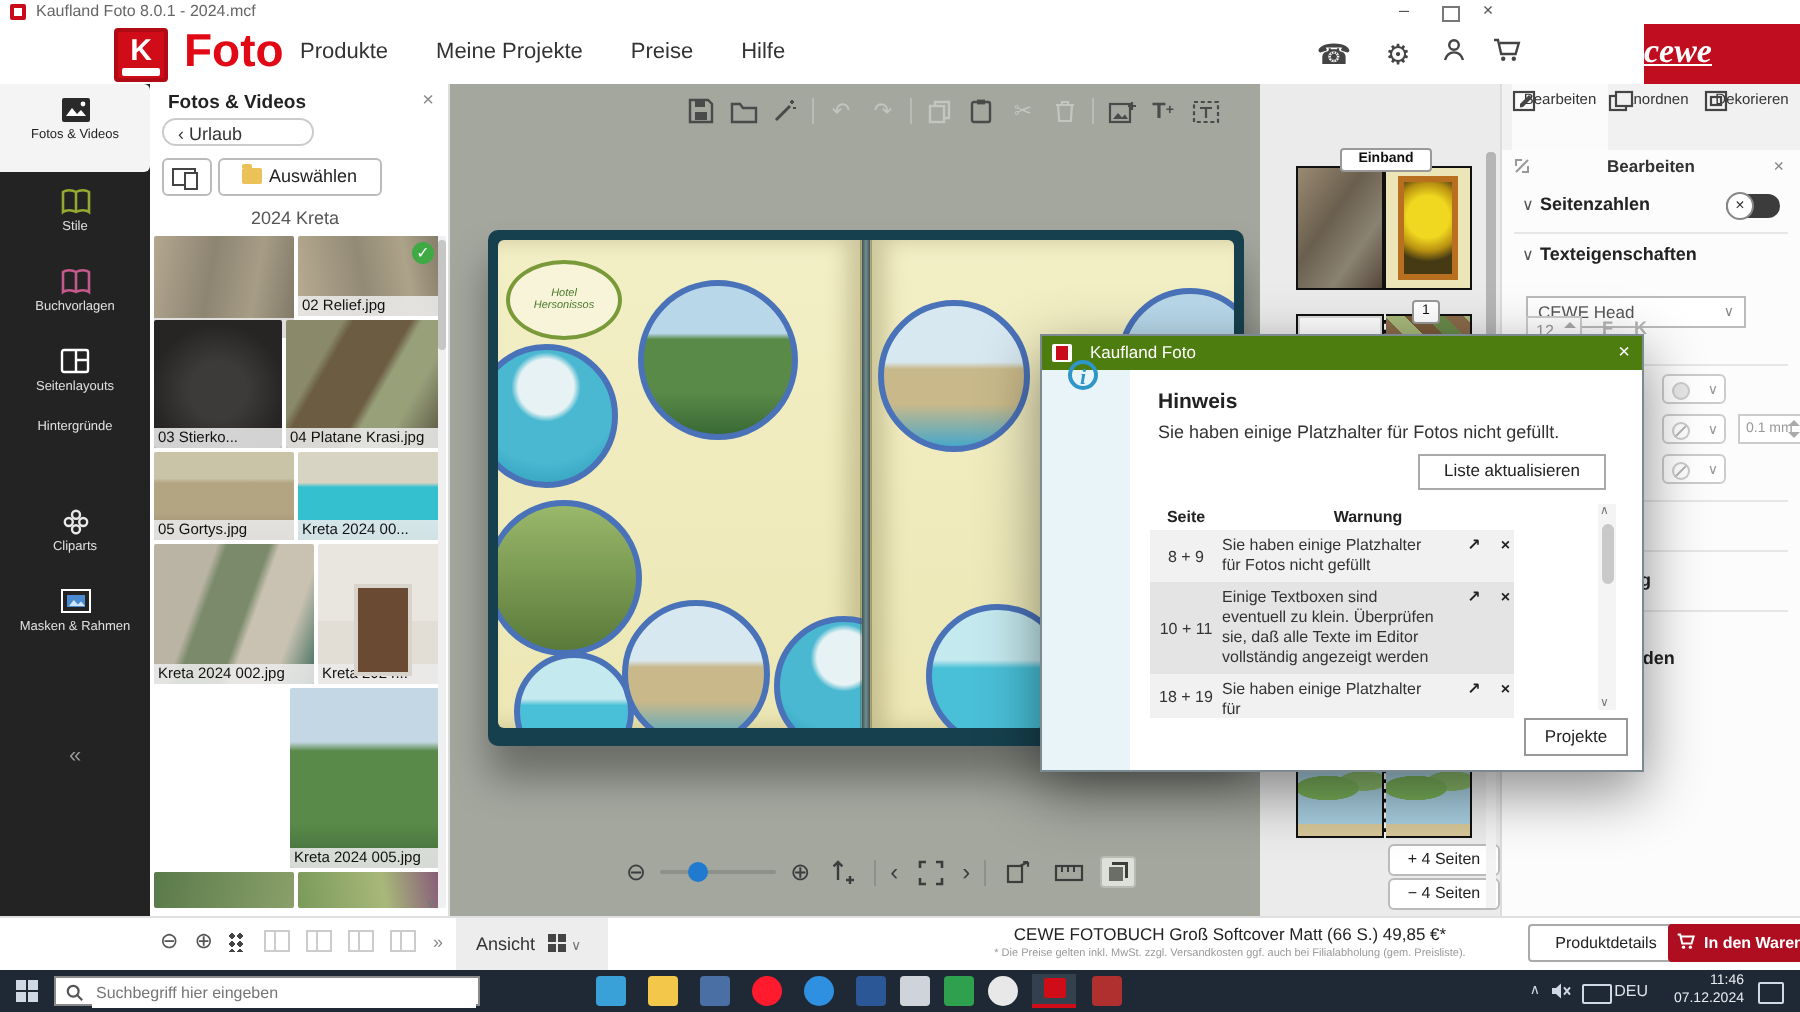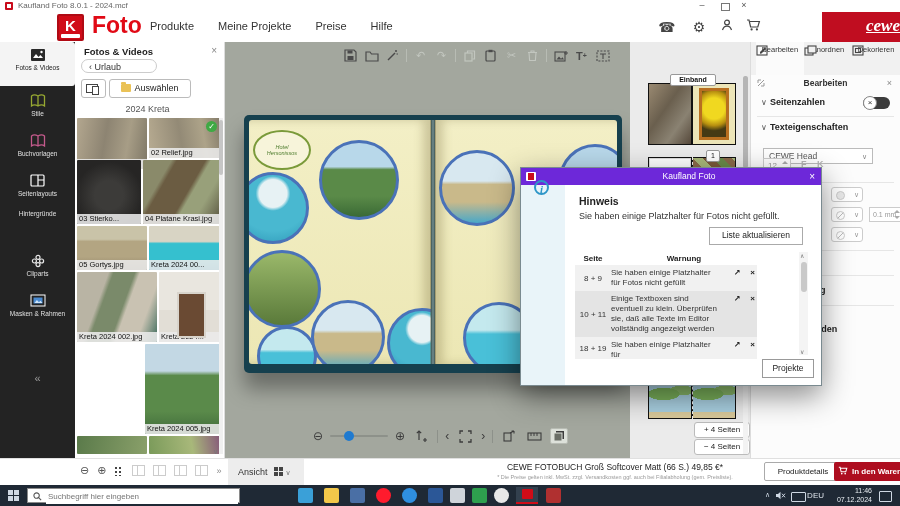--- a/index.html
+++ b/index.html
@@ -13,21 +13,21 @@
   .winbtn{position:absolute;top:0;width:20px;height:12px;text-align:center;font-size:9px;color:#555;line-height:11px;}
   .winmax{border:1px solid #777;width:7px;height:6px;top:3px;}
   
   .header{position:absolute;left:0;top:12px;width:900px;height:30px;background:#fff;border-bottom:1px solid #e3e3e3;}
   .kbox{position:absolute;left:57px;top:2px;width:27px;height:27px;background:#d00c18;border:2px solid #b00a14;border-radius:2px;box-sizing:border-box;color:#fff;font-weight:bold;font-size:15px;text-align:center;line-height:20px;}
   .kbox i{position:absolute;left:2px;bottom:1px;right:2px;height:4px;background:#fff;border-radius:1px;font-style:normal;font-size:3px;color:#d00c18;line-height:4px;}
   .brand{position:absolute;left:92px;top:0px;font-size:23px;font-weight:bold;color:#e10915;letter-spacing:0px;}
   .menu{position:absolute;left:150px;top:8px;display:flex;gap:24px;font-size:11px;color:#333;}
   .hic{position:absolute;top:6px;width:18px;height:18px;color:#444;font-size:14px;text-align:center;line-height:18px;}
   .cewe{position:absolute;left:822px;top:0px;width:78px;height:30px;background:#c00d20;color:#fff;
-        font-size:17px;font-style:italic;font-weight:bold;text-align:right;line-height:28px;font-family:"Liberation Serif","DejaVu Serif",serif;text-decoration:underline;}
+        font-size:17px;font-style:italic;font-weight:bold;text-align:left;line-height:28px;font-family:"Liberation Serif","DejaVu Serif",serif;text-decoration:underline;}
   
   .sidebar{position:absolute;left:0;top:42px;width:75px;height:416px;background:#232323;}
   .sitem{position:absolute;left:0;width:75px;text-align:center;color:#e0e0e0;font-size:6.5px;}
   .sitem .sic{display:block;margin:4px auto 2px;width:16px;height:14px;}
   .sitem.active{background:#f4f4f4;color:#222;border-radius:0 3px 3px 0;}
   .stripes{width:15px;height:12px;margin:5px auto 2px;background:repeating-linear-gradient(45deg,#7ab04a 0 2px,#e8c84a 2px 4px,#4a8ad0 4px 6px,#d05a4a 6px 8px);border-radius:2px;}
   .collapse{position:absolute;left:0;top:330px;width:75px;text-align:center;color:#9a9a9a;font-size:11px;}
   
   .ppanel{position:absolute;left:75px;top:42px;width:150px;height:416px;background:#fff;border-right:1px solid #ddd;box-sizing:border-box;}
   .ptitle{position:absolute;left:9px;top:4px;font-size:9.5px;font-weight:bold;}
@@ -82,21 +82,21 @@
   .c-beach{background:linear-gradient(#d8e8f0 0 40%,#c9b98a 45% 70%,#49a8c8);}
   
   .zoombar{position:absolute;left:88px;top:386px;display:flex;gap:7px;align-items:center;color:#3c3c3c;}
   .zglyph{font-size:12px;}
   .ztrack{position:relative;width:58px;height:2px;background:#8d918a;border-radius:1px;}
   .zknob{position:absolute;left:14px;top:-4px;width:10px;height:10px;border-radius:50%;background:#1f7ad0;}
   .zbtn{width:18px;height:16px;display:flex;align-items:center;justify-content:center;border-radius:2px;}
   .zbtn.on{background:#dde1da;border:1px solid #b8bcb4;box-sizing:border-box;}
   
   .dialog{position:absolute;left:295px;top:125px;width:300px;height:217px;background:#fff;border:1px solid #7a8a90;box-shadow:0 10px 28px rgba(0,0,0,.45);z-index:5;}
-  .dtitle{position:absolute;left:0;top:0;right:0;height:17px;background:#6d28d9;color:#fff;font-size:8.5px;line-height:17px;padding-left:36px;text-align:center;}
+  .dtitle{position:absolute;left:0;top:0;right:0;height:17px;background:#4d7c0f;color:#fff;font-size:8.5px;line-height:17px;padding-left:24px;}
   .dico{position:absolute;left:5px;top:4px;width:10px;height:9px;background:#fff;border-radius:1px;}
   .dico:after{content:"";position:absolute;left:2px;top:1px;width:6px;height:7px;background:#c90c1c;}
   .dclose{position:absolute;right:6px;top:0;color:#fff;font-size:10px;line-height:17px;}
   .dstrip{position:absolute;left:0;top:17px;bottom:0;width:44px;background:#e9f4f9;}
   .iinfo{position:absolute;left:13px;top:12px;width:15px;height:15px;border:2px solid #2e96c8;border-radius:50%;color:#2e96c8;
          font-family:"Liberation Serif","DejaVu Serif",serif;font-style:italic;font-weight:bold;font-size:11px;text-align:center;line-height:15px;box-sizing:border-box;}
   .dhead{position:absolute;left:58px;top:27px;font-size:10.5px;font-weight:bold;}
   .dmsg{position:absolute;left:58px;top:43px;font-size:9px;color:#333;}
   .dbtn-upd{position:absolute;right:18px;top:59px;width:92px;height:16px;border:1px solid #aaa;background:#fff;font-size:8.5px;text-align:center;line-height:15px;color:#222;}
   .dtable{position:absolute;left:54px;top:84px;width:182px;}

